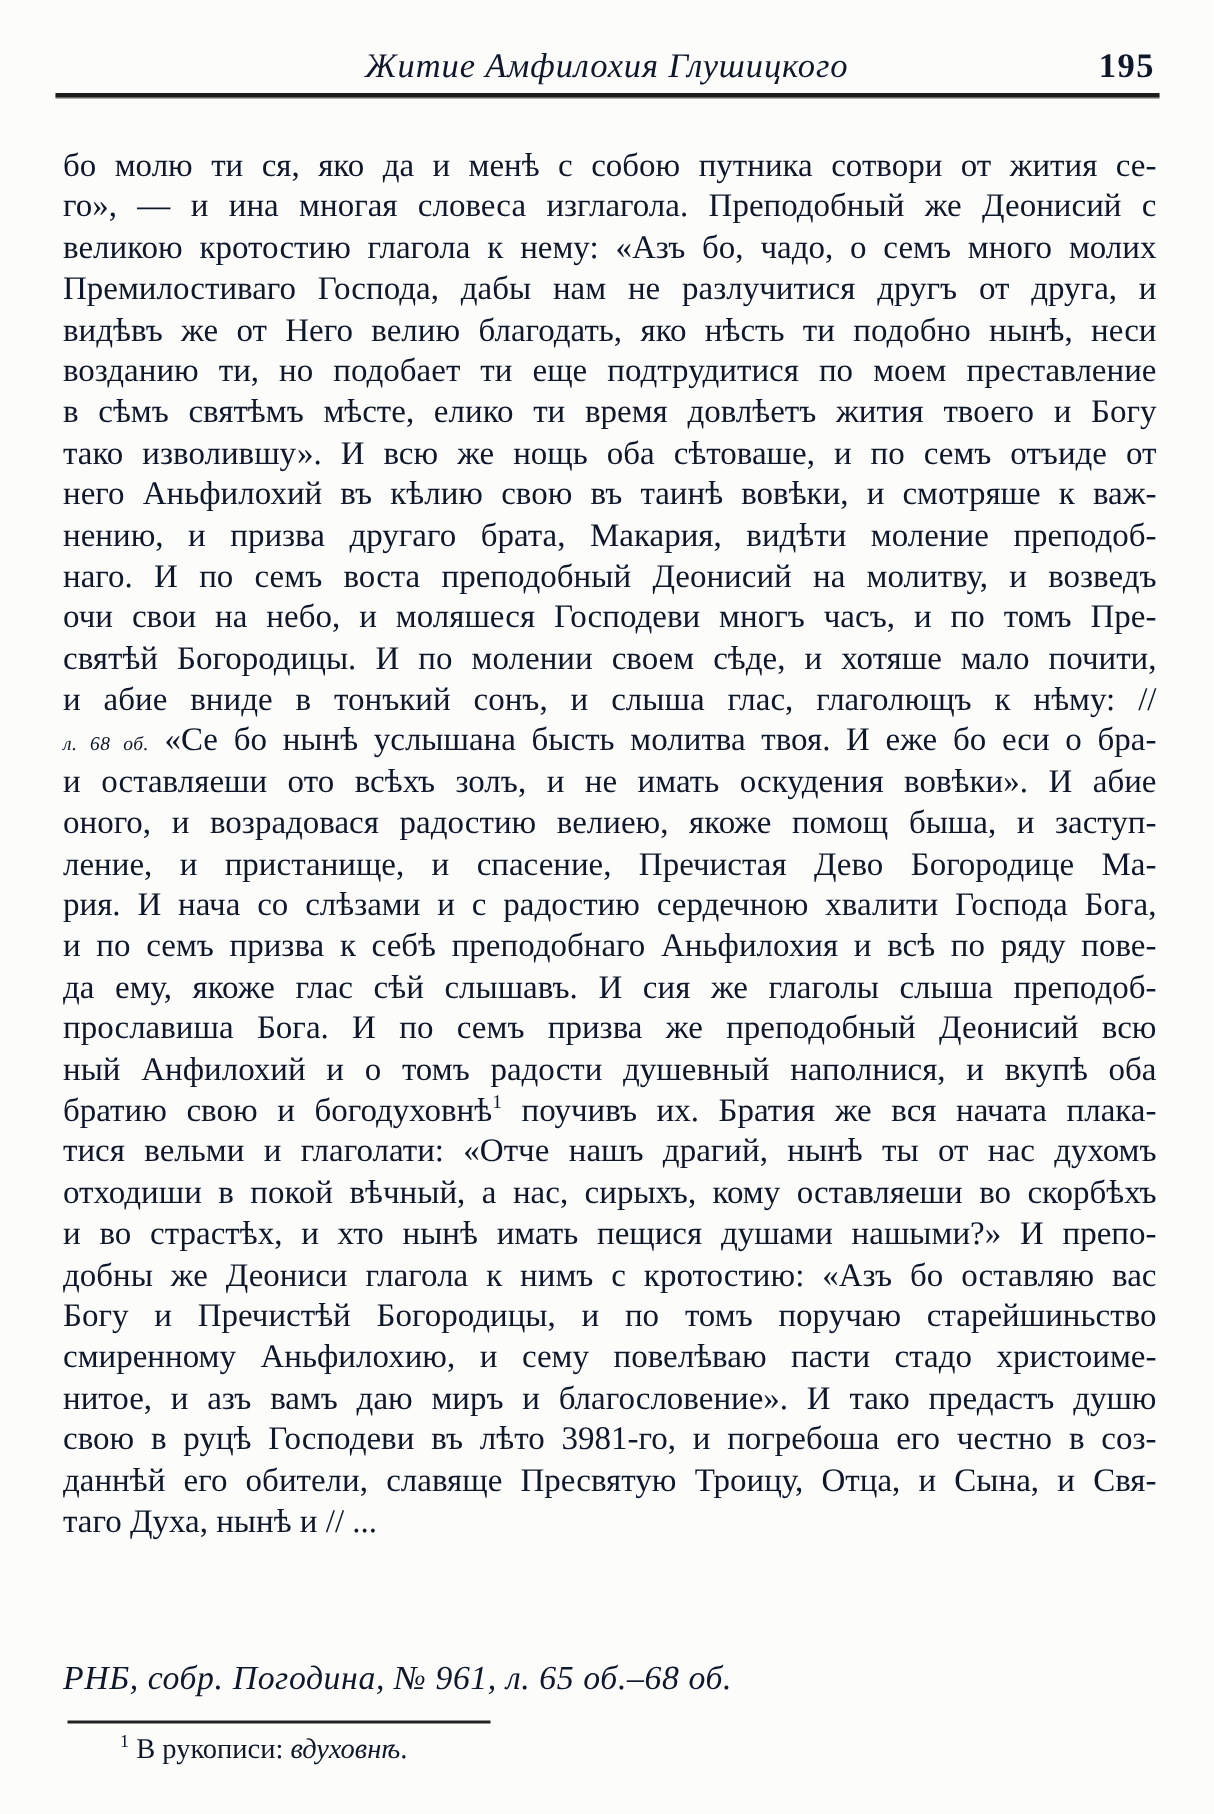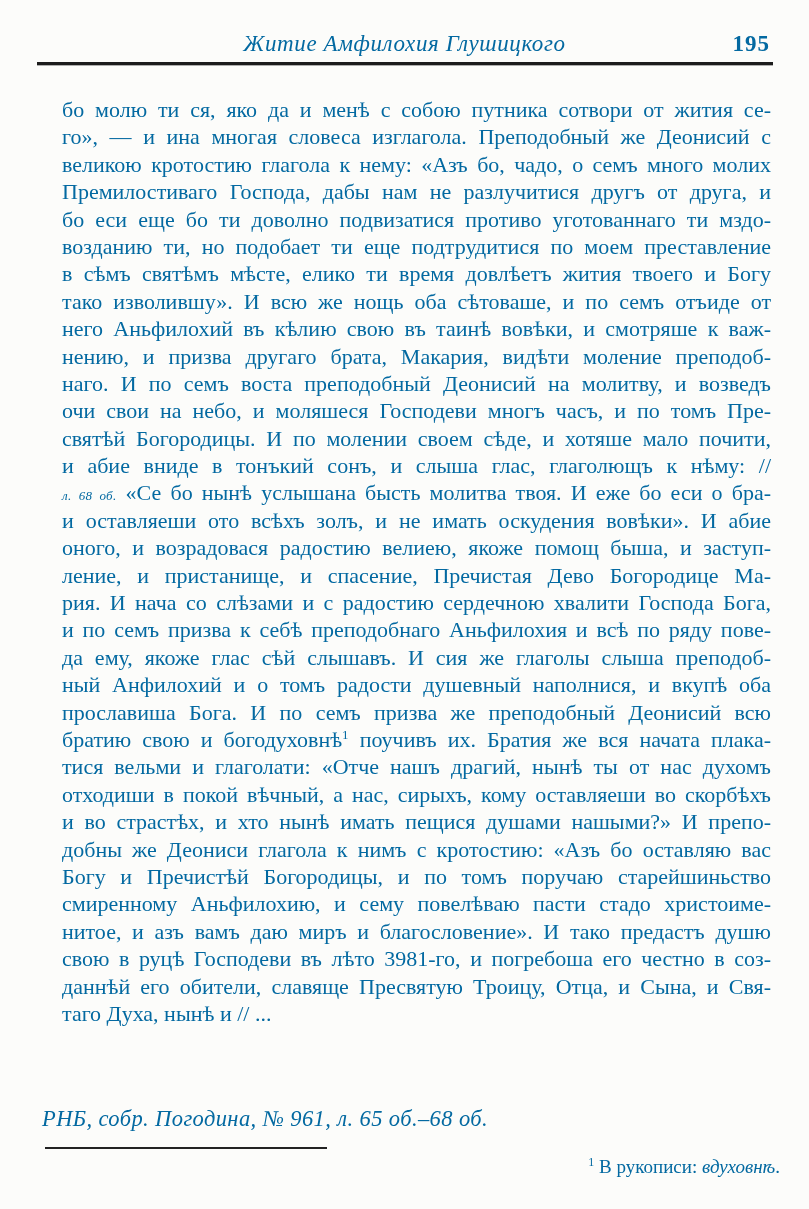--- a/index.html
+++ b/index.html
@@ -1,21 +1,21 @@
 <!DOCTYPE html>
 <html lang="ru"><head>
 <meta charset="utf-8">
 <style>
   html, body { margin: 0; padding: 0; background: #ffffff; }
   #page {
     position: relative;
     width: 809px;
     height: 1209px;
     background: #fcfcfa;
-    color: #0369a1;
+    color: #0f172a;
     font-family: "Liberation Serif", "DejaVu Serif", serif;
     overflow: hidden;
   }
 
   
   .running-head {
     position: absolute;
     top: 31px; left: 37px; right: 37px;
     height: 30px;
   }
@@ -48,21 +48,20 @@
     top: 96px; left: 42px;
     width: 729px;
     font-size: 22px;
     line-height: 27.4px;
   }
   .line {
     text-align: justify;
     text-align-last: justify;
     height: 27.4px;
     overflow: visible;
-    margin-left: 20px;
   }
   .line.last { text-align-last: left; }
   .margin-note {
     font-style: italic;
     font-size: 13px;
     letter-spacing: 0.3px;
   }
   .line sup {
     font-size: 13px;
     line-height: 0;
@@ -84,60 +83,59 @@
     top: 1147px; left: 45px;
     width: 282px; height: 2px;
     background: #222;
   }
   .footnote {
     position: absolute;
     top: 1156px; left: 45px;
     width: 700px;
     font-size: 19px;
     padding-left: 35px;
-    text-align: right;
   }
   .footnote sup { font-size: 12px; line-height: 0; }
   .footnote .term { font-style: italic; }
 </style>
 </head>
 <body>
 
 <div id="page">
 
   <div class="running-head">
     <div class="head-title">Житие Амфилохия Глушицкого</div>
     <div class="head-page-number">195</div>
   </div>
   <div class="head-rule"></div>
 
   <div class="body-text">
       <div class="line">бо молю ти ся, яко да и менѣ с собою путника сотвори от жития се-</div>
       <div class="line">го», — и ина многая словеса изглагола. Преподобный же Деонисий с</div>
       <div class="line">великою кротостию глагола к нему: «Азъ бо, чадо, о семъ много молих</div>
       <div class="line">Премилостиваго Господа, дабы нам не разлучитися другъ от друга, и</div>
-      <div class="line">бо еси еще бо ти доволно подвизатися противо уготованнаго ти мздо-</div>
+      <div class="line">видѣвъ же от Него велию благодать, яко нѣсть ти подобно нынѣ, неси</div>
       <div class="line">возданию ти, но подобает ти еще подтрудитися по моем преставление</div>
       <div class="line">в сѣмъ святѣмъ мѣсте, елико ти время довлѣетъ жития твоего и Богу</div>
       <div class="line">тако изволившу». И всю же нощь оба сѣтоваше, и по семъ отъиде от</div>
       <div class="line">него Аньфилохий въ кѣлию свою въ таинѣ вовѣки, и смотряше к важ-</div>
       <div class="line">нению, и призва другаго брата, Макария, видѣти моление преподоб-</div>
       <div class="line">наго. И по семъ воста преподобный Деонисий на молитву, и возведъ</div>
       <div class="line">очи свои на небо, и моляшеся Господеви многъ часъ, и по томъ Пре-</div>
       <div class="line">святѣй Богородицы. И по молении своем сѣде, и хотяше мало почити,</div>
       <div class="line">и абие вниде в тонъкий сонъ, и слыша глас, глаголющъ к нѣму: //</div>
       <div class="line"><span class="margin-note">л. 68 об.</span> «Се бо нынѣ услышана бысть молитва твоя. И еже бо еси о бра-</div>
       <div class="line">и оставляеши ото всѣхъ золъ, и не имать оскудения вовѣки». И абие</div>
       <div class="line">оного, и возрадовася радостию велиею, якоже помощ быша, и заступ-</div>
       <div class="line">ление, и пристанище, и спасение, Пречистая Дево Богородице Ма-</div>
       <div class="line">рия. И нача со слѣзами и с радостию сердечною хвалити Господа Бога,</div>
       <div class="line">и по семъ призва к себѣ преподобнаго Аньфилохия и всѣ по ряду пове-</div>
       <div class="line">да ему, якоже глас сѣй слышавъ. И сия же глаголы слыша преподоб-</div>
+      <div class="line">прославиша Бога. И по семъ призва же преподобный Деонисий всю</div>
       <div class="line">ный Анфилохий и о томъ радости душевный наполнися, и вкупѣ оба</div>
-      <div class="line">прославиша Бога. И по семъ призва же преподобный Деонисий всю</div>
       <div class="line">братию свою и богодуховнѣ<sup>1</sup> поучивъ их. Братия же вся начата плака-</div>
       <div class="line">тися вельми и глаголати: «Отче нашъ драгий, нынѣ ты от нас духомъ</div>
       <div class="line">отходиши в покой вѣчный, а нас, сирыхъ, кому оставляеши во скорбѣхъ</div>
       <div class="line">и во страстѣх, и хто нынѣ имать пещися душами нашыми?» И препо-</div>
       <div class="line">добны же Деониси глагола к нимъ с кротостию: «Азъ бо оставляю вас</div>
       <div class="line">Богу и Пречистѣй Богородицы, и по томъ поручаю старейшиньство</div>
       <div class="line">смиренному Аньфилохию, и сему повелѣваю пасти стадо христоиме-</div>
       <div class="line">нитое, и азъ вамъ даю миръ и благословение». И тако предастъ душю</div>
       <div class="line">свою в руцѣ Господеви въ лѣто 3981-го, и погребоша его честно в соз-</div>
       <div class="line">даннѣй его обители, славяще Пресвятую Троицу, Отца, и Сына, и Свя-</div>

